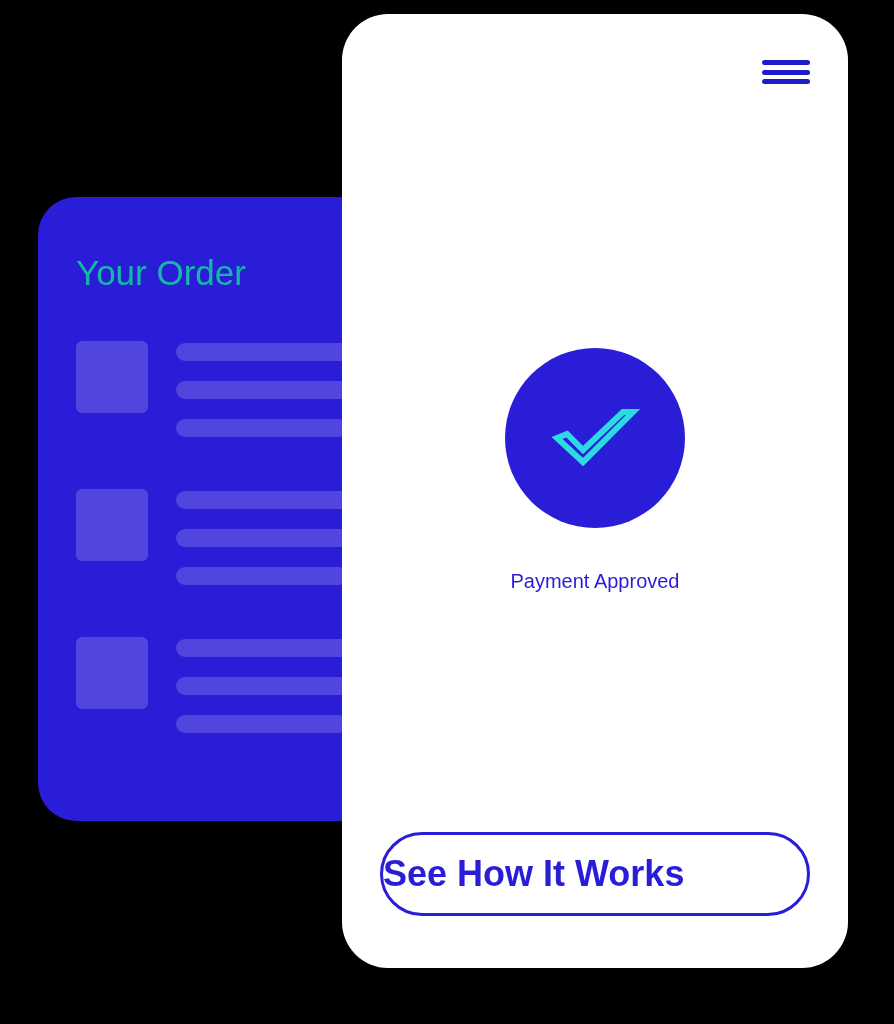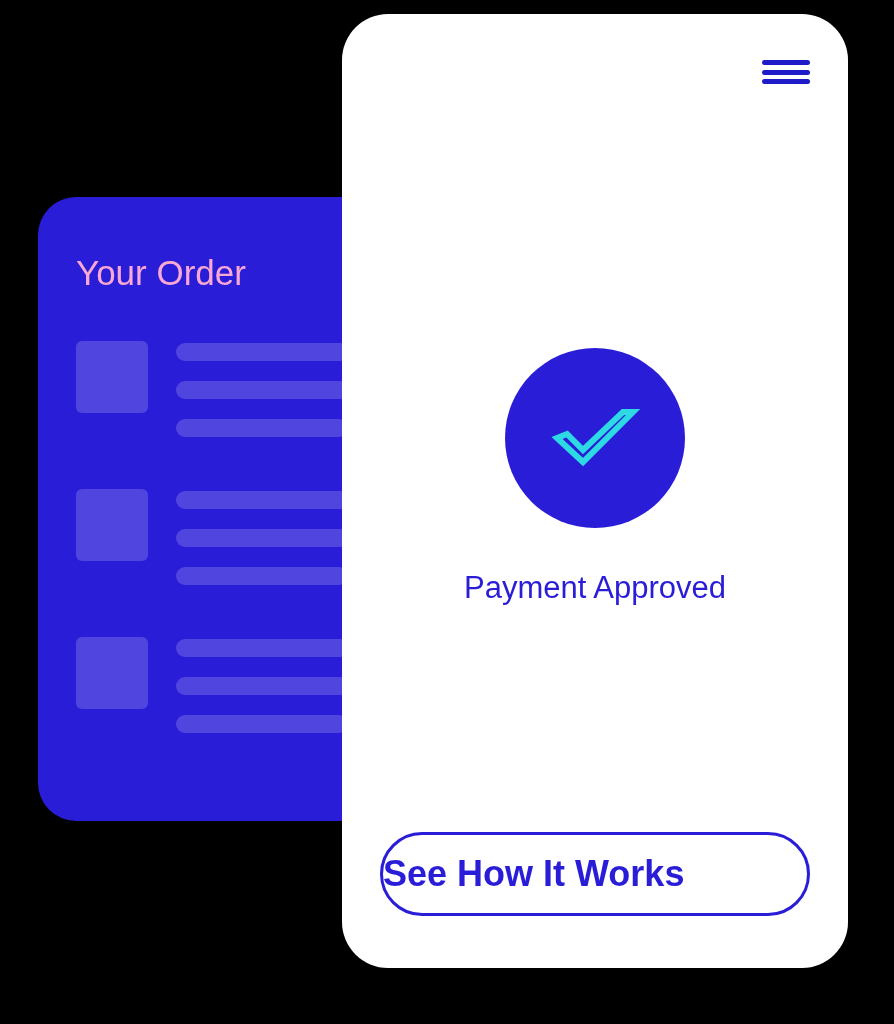--- a/index.html
+++ b/index.html
@@ -17,21 +17,21 @@
     position: absolute;
     left: 38px;
     top: 197px;
     width: 440px;
     height: 624px;
     background: #2a1dd8;
     border-radius: 38px;
     padding: 56px 38px;
   }
   .order-title {
-    color: #f9a8d4;
+    color: #14b8a6;
     font-size: 35px;
     font-weight: 500;
     margin-bottom: 48px;
   }
   .order-item {
     display: flex;
     gap: 28px;
     margin-bottom: 52px;
   }
   .order-thumb {
@@ -97,21 +97,21 @@
     height: 180px;
     background: #2a1dd8;
     border-radius: 50%;
     display: flex;
     align-items: center;
     justify-content: center;
   }
   .status-text {
     margin-top: 42px;
     color: #2a1dd8;
-    font-size: 31px;
+    font-size: 20px;
     font-weight: 500;
   }
 
   .cta-button {
     margin-top: auto;
     width: 100%;
     height: 84px;
     border: 3px solid #2a1dd8;
     border-radius: 42px;
     background: transparent;

